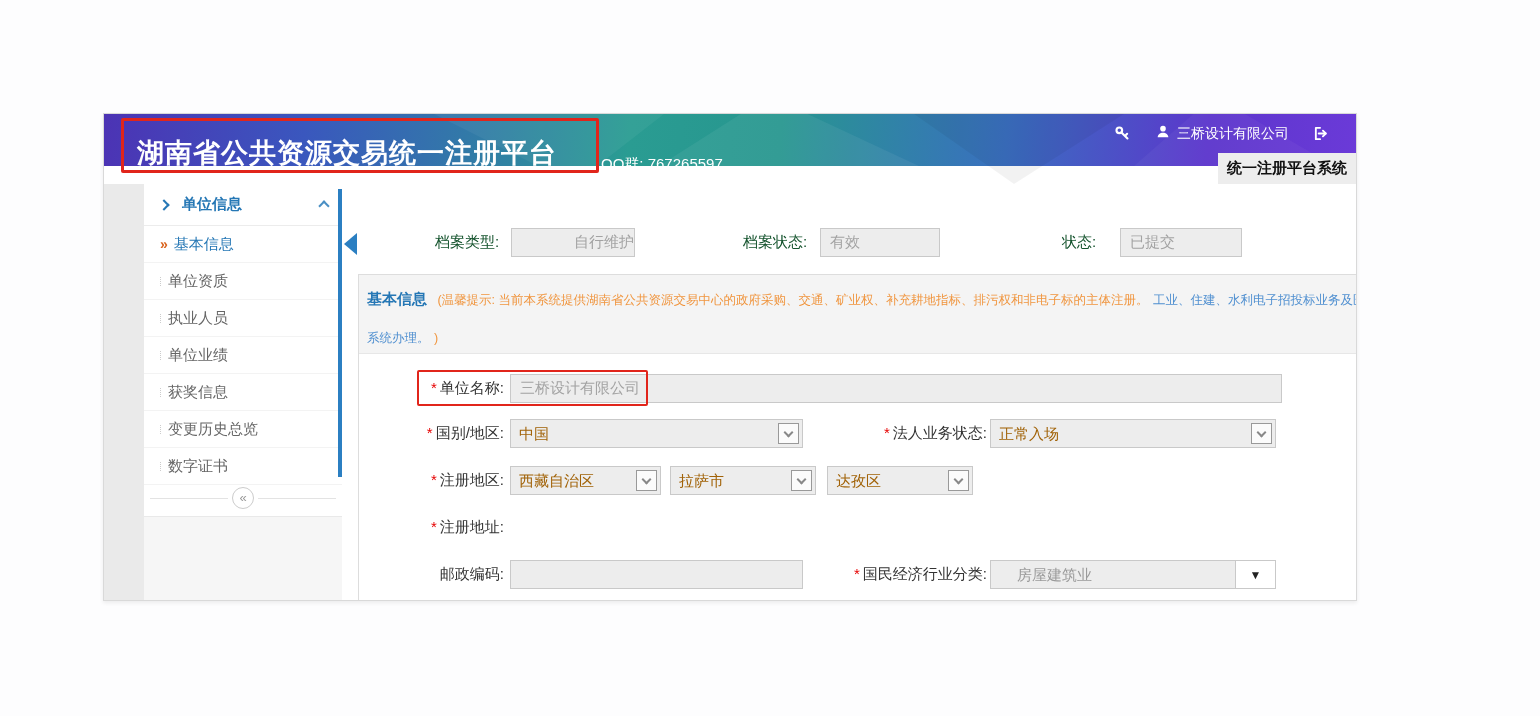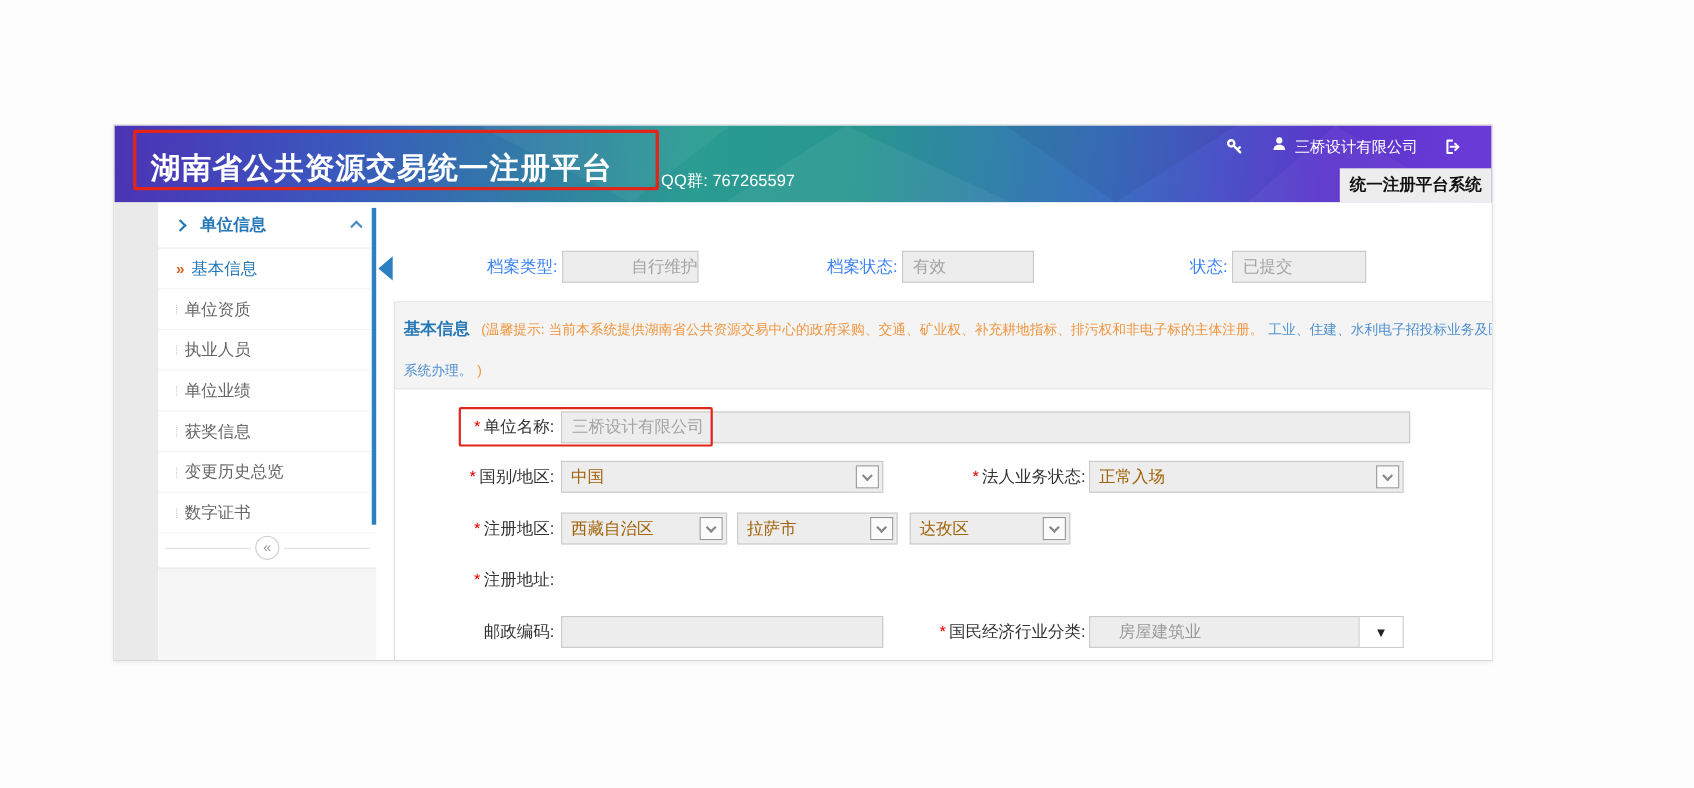--- a/index.html
+++ b/index.html
@@ -2,21 +2,21 @@
 <html><head>
 <meta charset="utf-8">
 <style>
   * { margin:0; padding:0; box-sizing:border-box; }
   html,body { width:1540px; height:716px; background:#fdfdfe; font-family:"Liberation Sans", sans-serif; }
   .canvas { position:relative; width:1540px; height:716px; overflow:hidden; }
   .frame { position:absolute; left:103px; top:113px; width:1254px; height:488px;
            background:#fff; border:1px solid #d9d9d9; box-shadow:0 2px 4px rgba(0,0,0,.07); overflow:hidden; }
 
   
-  .header { position:absolute; left:0; top:0; width:100%; height:70px;
+  .header { position:absolute; left:0; top:0; width:100%; height:52px;
     background:linear-gradient(95deg,#4c33b4 0%,#3a57be 16%,#2a9c92 42%,#27968f 54%,#3a6fc0 72%,#5c36cc 88%,#6b3ad8 100%); }
   .hfacet { position:absolute; width:0; height:0; }
   .f1 { left:330px; top:0; border-left:140px solid transparent; border-right:90px solid transparent; border-top:70px solid rgba(255,255,255,.05); }
   .f2 { left:555px; bottom:0; border-left:110px solid transparent; border-right:150px solid transparent; border-bottom:70px solid rgba(255,255,255,.06); }
   .f3 { left:810px; top:0; border-left:100px solid transparent; border-right:110px solid transparent; border-top:70px solid rgba(0,0,0,.05); }
   .f4 { left:1030px; bottom:0; border-left:80px solid transparent; border-right:120px solid transparent; border-bottom:70px solid rgba(255,255,255,.04); }
   .htitle { position:absolute; left:33px; top:21px; color:#fff; font-size:27px; font-weight:bold; letter-spacing:1px; white-space:nowrap; }
   .red-box { position:absolute; border:3px solid #e1251b; border-radius:2px; pointer-events:none; }
   .rb-title { left:17px; top:4px; width:478px; height:55px; }
   .qq { position:absolute; left:497px; top:41px; color:#fff; font-size:15px; white-space:nowrap; }
@@ -42,21 +42,21 @@
          border:11px solid transparent; border-right:13px solid #2b7fc2; border-left:0; z-index:5; }
   .collapse { height:26px; display:flex; align-items:center; padding:0 6px; cursor:pointer; }
   .cline { flex:1; height:1px; background:#e3e3e3; }
   .cbtn { width:22px; height:22px; border:1px solid #ccc; border-radius:50%; background:#fff; color:#999;
           display:flex; align-items:center; justify-content:center; font-size:13px; margin:0 4px; padding-bottom:2px; }
   .sfill { position:absolute; left:0; right:0; top:332px; bottom:0; background:#f6f6f6; border-top:1px solid #e9e9e9; }
 
   
   .content { position:relative; flex:1; background:#fff; }
   .tfield { position:absolute; top:44px; display:flex; align-items:center; }
-  .tfield label { text-align:right; font-size:15px; color:#3b82f6; margin-right:4px; }
+  .tfield label { text-align:center; font-size:15px; color:#14532d; margin-right:4px; }
   .dinput { height:29px; background:#ededed; border:1px solid #c9c9c9; color:#a3a3a3; font-size:15px;
             display:flex; align-items:center; padding-left:9px; }
   .tf1 { left:85px; }  .tf1 label { width:80px; } .tf1 .dinput { width:124px;justify-content:flex-end; }
   .tf2 { left:392px; } .tf2 label { width:82px; } .tf2 .dinput { width:120px;font-family:Liberation Mono, monospace; }
   .tf3 { left:700px; } .tf3 label { width:74px; } .tf3 .dinput { width:122px; }
 
   .section { position:absolute; left:16px; top:90px; width:1122px; height:339px; border:1px solid #ddd; background:#fff; }
   .secband { position:relative; height:79px; background:#f4f4f4; border-bottom:1px solid #e7e7e7; overflow:hidden; }
   .nline1 { position:absolute; left:8px; top:15px; white-space:nowrap; }
   .nline2 { position:absolute; left:8px; top:53px; white-space:nowrap; }

